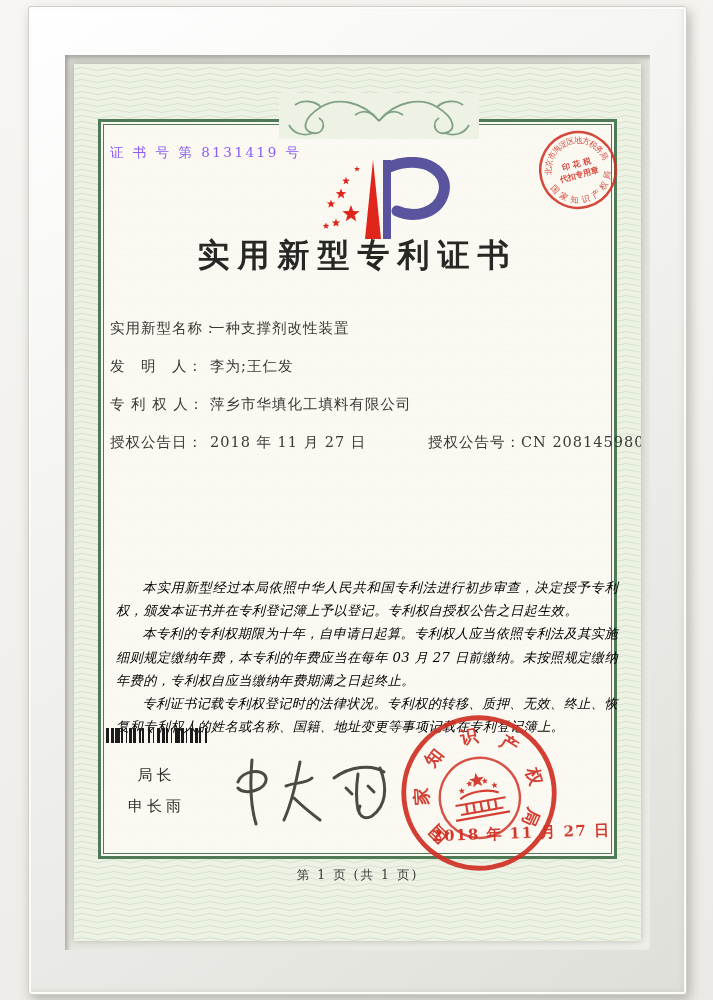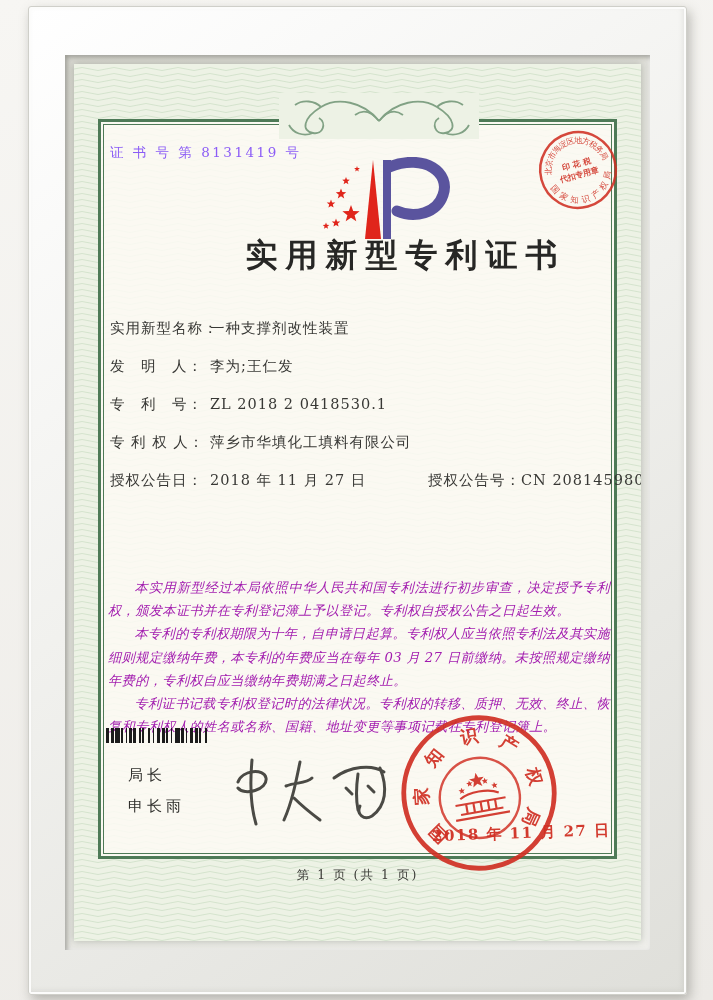--- a/index.html
+++ b/index.html
@@ -19,31 +19,31 @@
   .waves{position:absolute;left:0;top:0;z-index:0;}
   .green-frame{position:absolute;left:24px;top:55px;width:519px;height:740px;box-sizing:border-box;
     border:3px solid var(--green,#4e7a57);background:rgba(253,250,244,.85);z-index:1;}
   .green-frame-inner{position:absolute;inset:2px;border:1px solid var(--green,#4e7a57);}
   .ornament{position:absolute;left:205px;top:28px;width:200px;height:48px;z-index:2;}
   .cert-no{position:absolute;left:36px;top:80px;z-index:3;font-size:13.5px;letter-spacing:2.5px;color:#8b5cf6;}
   .tax-seal{position:absolute;left:462px;top:64px;width:84px;height:84px;z-index:3;
     transform:rotate(-15deg);opacity:.88;}
   .logo{position:absolute;left:243px;top:93px;width:138px;height:86px;z-index:3;}
   .title{position:absolute;left:0;top:170px;width:100%;text-align:center;z-index:3;
-    font-size:32px;font-weight:700;letter-spacing:8px;color:#272725;margin-left:48px;}
+    font-size:32px;font-weight:700;letter-spacing:8px;color:#272725;}
   .fields{position:absolute;left:36px;top:255px;width:500px;z-index:3;}
   .row{height:19px;margin-bottom:19px;font-size:14.5px;letter-spacing:1px;color:#383835;white-space:nowrap;}
   .lbl{display:inline-block;width:100px;}
   .grant .cell1{display:inline-block;width:318px;}
-  .paras{position:absolute;left:34px;top:512px;width:502px;z-index:3;color:#a21caf;}
+  .paras{position:absolute;left:42px;top:512px;width:502px;z-index:3;color:#000000;}
   .paras p{margin:0;font-size:13.2px;line-height:23.2px;text-indent:2em;text-align:justify;
     font-style:italic;letter-spacing:.4px;}
   .barcode{position:absolute;left:32px;top:664px;width:192px;height:15px;z-index:3;display:flex;}
   .barcode div{height:100%;}
-  .sig-block{position:absolute;left:54px;top:702px;z-index:3;font-size:15px;color:#2e2e2b;letter-spacing:4px;}
+  .sig-block{position:absolute;left:54px;top:702px;z-index:3;font-size:15px;color:#2e2e2b;letter-spacing:4px;text-align:center;}
   .sig-block .name{margin-top:12px;font-family:Liberation Mono, monospace;}
   .signature{position:absolute;left:148px;top:684px;width:178px;height:88px;z-index:4;}
   .office-seal{position:absolute;left:322px;top:646px;width:166px;height:166px;z-index:5;
     transform:rotate(-10deg);opacity:.92;}
   .seal-date{position:absolute;left:358px;top:760px;z-index:6;font-size:15px;font-weight:700;
     color:var(--red,#d03024);letter-spacing:1.5px;transform:rotate(-2deg);opacity:.95;white-space:nowrap;}
   .footer{position:absolute;left:0;top:803px;width:100%;text-align:center;z-index:2;
     font-size:12.5px;letter-spacing:2px;color:#3c3c38;}
   svg text{font-family:"DejaVu Serif","Liberation Serif",serif;}
 </style>
@@ -258,21 +258,20 @@
             <path d="M34.0,48.0L36.2,53.9L42.6,54.2L37.6,58.2L39.3,64.3L34.0,60.8L28.7,64.3L30.4,58.2L25.4,54.2L31.8,53.9Z" fill="#e0251b"></path>
             <path d="M9.0,65.5L9.9,67.8L12.3,67.9L10.4,69.5L11.1,71.8L9.0,70.5L6.9,71.8L7.6,69.5L5.7,67.9L8.1,67.8Z" fill="#e0251b"></path>
           </g>
       </svg>
 
       <div class="title">实用新型专利证书</div>
 
       <div class="fields" id="fields">
         <div class="row"><span class="lbl">实用新型名称：</span><span>一种支撑剂改性装置</span></div>
           <div class="row"><span class="lbl">发　明　人：</span><span>李为;王仁发</span></div>
-          <div class="row"><span class="lbl">专　利　号：</span><span>ZL 2018 2 0418530.1</span></div>
           <div class="row"><span class="lbl">专 利 权 人：</span><span>萍乡市华填化工填料有限公司</span></div>
           <div class="row grant" id="grantRow">
           <span class="cell1"><span class="lbl">授权公告日：</span><span>2018 年 11 月 27 日</span></span><span class="cell2"><span>授权公告号：</span><span>CN 208145980 U</span></span>
         </div>
       </div>
 
       <div class="paras" id="paras">
           <p>本实用新型经过本局依照中华人民共和国专利法进行初步审查，决定授予专利权，颁发本证书并在专利登记簿上予以登记。专利权自授权公告之日起生效。</p>
           <p>本专利的专利权期限为十年，自申请日起算。专利权人应当依照专利法及其实施细则规定缴纳年费，本专利的年费应当在每年 03 月 27 日前缴纳。未按照规定缴纳年费的，专利权自应当缴纳年费期满之日起终止。</p>
           <p>专利证书记载专利权登记时的法律状况。专利权的转移、质押、无效、终止、恢复和专利权人的姓名或名称、国籍、地址变更等事项记载在专利登记簿上。</p>

